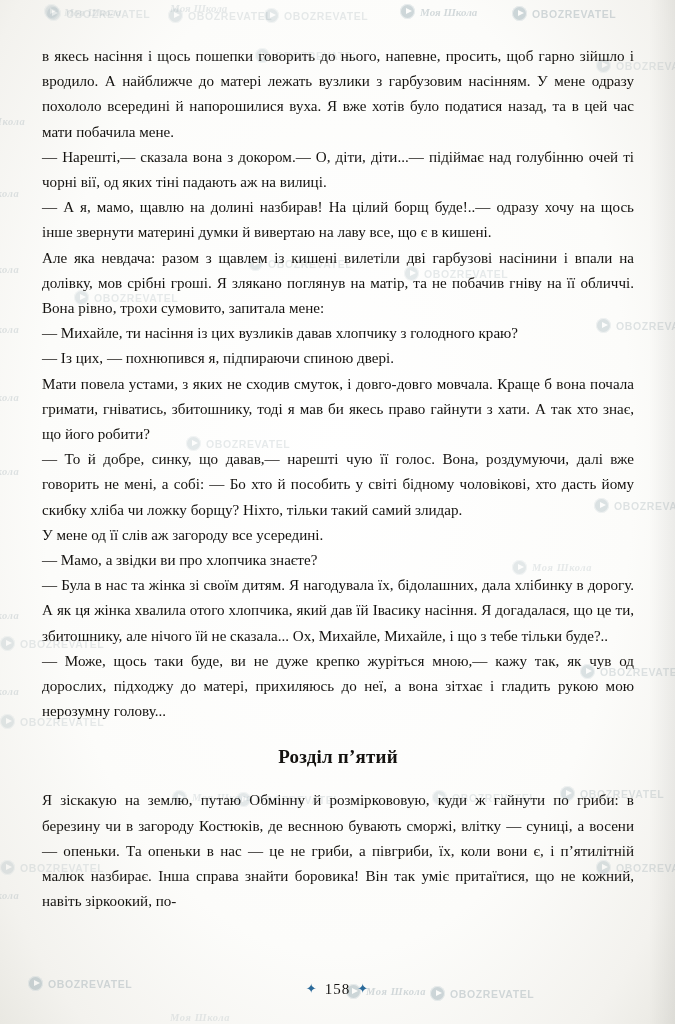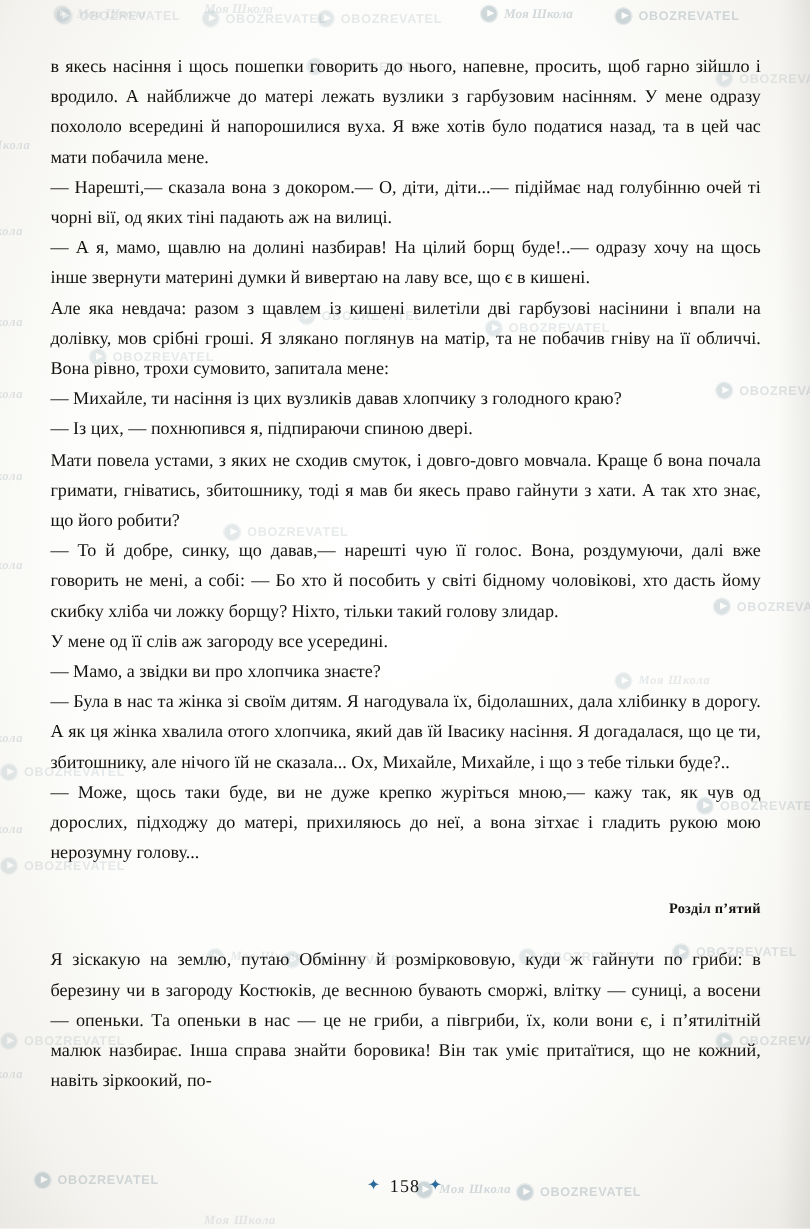--- a/index.html
+++ b/index.html
@@ -50,24 +50,24 @@
   }
   #text-column p {
     margin: 0;
     text-indent: 0;
   }
   p.ind { text-indent: 26px; }
   p.dlg { text-indent: 26px; }
 
   h2.chapter-heading {
     margin: 22px 0 20px 0;
-    font-size: 12px;
+    font-size: 19px;
     line-height: 22px;
     font-weight: bold;
-    text-align: right;
+    text-align: center;
     letter-spacing: 0.2px;
   }
 
   
   #footer {
     position: absolute;
     left: 0;
     right: 0;
     bottom: 26px;
     text-align: center;
@@ -286,21 +286,21 @@
   </div>
 
   <div id="text-column">
     <p>в якесь насіння і щось пошепки говорить до нього, напевне, просить, щоб гарно зійшло і вродило. А найближче до матері лежать вузлики з гарбузовим насінням. У мене одразу похололо всередині й напорошилися вуха. Я вже хотів було податися назад, та в цей час мати побачила мене.</p>
     <p class="dlg">— Нарешті,— сказала вона з докором.— О, діти, діти...— підіймає над голубінню очей ті чорні вії, од яких тіні падають аж на вилиці.</p>
     <p class="dlg">— А я, мамо, щавлю на долині назбирав! На цілий борщ буде!..— одразу хочу на щось інше звернути материні думки й вивертаю на лаву все, що є в кишені.</p>
     <p class="ind">Але яка невдача: разом з щавлем із кишені вилетіли дві гарбузові насінини і впали на долівку, мов срібні гроші. Я злякано поглянув на матір, та не побачив гніву на її обличчі. Вона рівно, трохи сумовито, запитала мене:</p>
     <p class="dlg">— Михайле, ти насіння із цих вузликів давав хлопчику з голодного краю?</p>
     <p class="dlg">— Із цих, — похнюпився я, підпираючи спиною двері.</p>
     <p class="ind">Мати повела устами, з яких не сходив смуток, і довго-довго мовчала. Краще б вона почала гримати, гніватись, збитошнику, тоді я мав би якесь право гайнути з хати. А так хто знає, що його робити?</p>
-    <p class="dlg">— То й добре, синку, що давав,— нарешті чую її голос. Вона, роздумуючи, далі вже говорить не мені, а собі: — Бо хто й пособить у світі бідному чоловікові, хто дасть йому скибку хліба чи ложку борщу? Ніхто, тільки такий голову злидар.</p>
+    <p class="dlg">— То й добре, синку, що давав,— нарешті чую її голос. Вона, роздумуючи, далі вже говорить не мені, а собі: — Бо хто й пособить у світі бідному чоловікові, хто дасть йому скибку хліба чи ложку борщу? Ніхто, тільки такий самий злидар.</p>
     <p class="ind">У мене од її слів аж загороду все усередині.</p>
     <p class="dlg">— Мамо, а звідки ви про хлопчика знаєте?</p>
     <p class="dlg">— Була в нас та жінка зі своїм дитям. Я нагодувала їх, бідолашних, дала хлібинку в дорогу. А як ця жінка хвалила отого хлопчика, який дав їй Івасику насіння. Я догадалася, що це ти, збитошнику, але нічого їй не сказала... Ох, Михайле, Михайле, і що з тебе тільки буде?..</p>
     <p class="dlg">— Може, щось таки буде, ви не дуже крепко журіться мною,— кажу так, як чув од дорослих, підходжу до матері, прихиляюсь до неї, а вона зітхає і гладить рукою мою нерозумну голову...</p>
 
     <h2 class="chapter-heading">Розділ п’ятий</h2>
 
     <p class="ind">Я зіскакую на землю, путаю Обмінну й розміркововую, куди ж гайнути по гриби: в березину чи в загороду Костюків, де веснною бувають сморжі, влітку — суниці, а восени — опеньки. Та опеньки в нас — це не гриби, а півгриби, їх, коли вони є, і п’ятилітній малюк назбирає. Інша справа знайти боровика! Він так уміє притаїтися, що не кожний, навіть зіркоокий, по-</p>
   </div>
 

